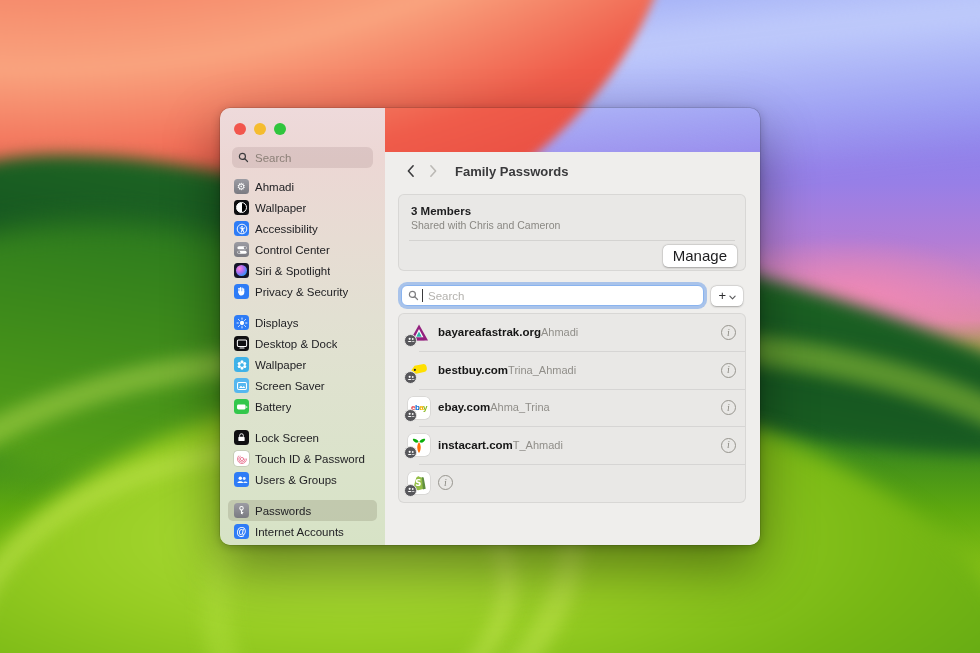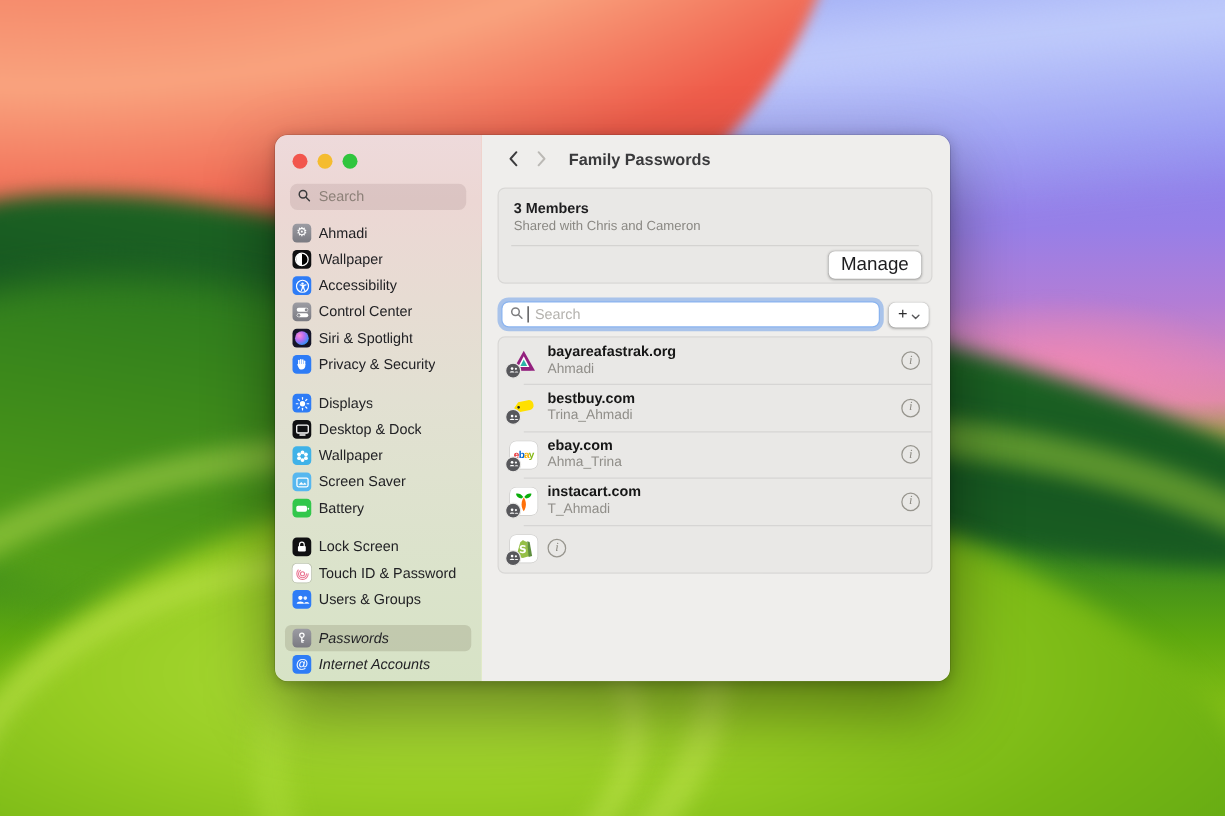--- a/index.html
+++ b/index.html
@@ -43,37 +43,37 @@
     background:linear-gradient(180deg,#eedadb 0%,#ecd7d4 12%,#e7dcd3 30%,#e2e0d2 48%,#dfe2cf 62%,#dbe3cb 80%,#d7e3c6 100%);}
   .traffic{display:flex;gap:8px;padding:15px 0 0 14px;}
   .light{width:12px;height:12px;border-radius:50%;display:inline-block;}
   .sb-search{margin:12px 12px 8px;height:21px;border-radius:6px;background:rgba(96,62,62,.12);
     display:flex;align-items:center;padding:0 6px;gap:4px;color:#3c3c3e;}
   .sb-search input{flex:1;min-width:0;border:0;background:transparent;outline:none;font-size:11.5px;color:#333;
     font-family:"Liberation Sans","DejaVu Sans",sans-serif;}
   .sb-search input::placeholder{color:#8c8078;}
   .sb-nav{padding:0 8px;}
   .sb-group{margin-bottom:10px;}
-  .sb-group:last-child{margin-bottom:16px;font-style:italic;}
+  .sb-group:last-child{margin-bottom:16px;}
   .sb-item{display:flex;align-items:center;gap:6px;height:21px;padding:0 6px;border-radius:5px;
     font-size:11.5px;color:#222225;cursor:default;}
   .sb-item.selected{background:rgba(88,82,55,.18);}
   .sb-icon{width:15px;height:15px;border-radius:3.5px;flex:none;display:flex;align-items:center;justify-content:center;
     color:#fff;overflow:hidden;}
   .sb-icon.white{box-shadow:0 0 0 .5px rgba(0,0,0,.18);}
   .sb-icon .glyph{font-family:"DejaVu Sans",sans-serif;font-size:10px;line-height:1;color:#fff;}
   .sb-icon .at{font-size:10px;font-weight:700;line-height:1;}
   .siri-orb{width:11px;height:11px;border-radius:50%;
     background:radial-gradient(circle at 32% 32%,#ff8ad8 0%,#b06cf0 38%,#3f8df8 72%,#1fd3f0 100%);}
   .appearance-orb{box-sizing:border-box;width:11px;height:11px;border-radius:50%;border:1px solid #fff;
     background:linear-gradient(90deg,#fff 0 50%,#000 50% 100%);}
   .sb-label{white-space:nowrap;overflow:hidden;text-overflow:ellipsis;}
 
   
-  .content{flex:1;background:#efeeec;display:flex;flex-direction:column;min-width:0;}
+  .content{flex:1;background:#efeeec;display:flex;flex-direction:column;min-width:0;margin-top:44px;}
   .content-header{height:38px;flex:none;display:flex;align-items:center;gap:4px;padding:0 14px 0 16px;}
   .nav-btn{border:0;background:transparent;padding:2px 5px;display:flex;align-items:center;cursor:default;}
   .page-title{font-size:13px;font-weight:700;color:#3a3a3c;margin:0 0 0 8px;}
   .card{background:#e9e8e6;border:1px solid rgba(0,0,0,.07);border-radius:6px;margin:0 14px 0 13px;box-sizing:border-box;}
   .members-card{margin-top:4px;}
   .members-top{padding:9px 12px 8px;}
   .m-title{font-size:11.5px;font-weight:700;color:#1d1d1f;line-height:14px;}
   .m-sub{font-size:10.5px;color:#8a8883;line-height:13px;margin-top:1px;}
   .divider{height:1px;background:rgba(0,0,0,.09);margin:0 10px;}
   .members-bottom{height:29px;display:flex;align-items:center;justify-content:flex-end;padding:0 8px;}
@@ -96,21 +96,21 @@
   .pw-row + .pw-row::before{content:"";position:absolute;top:-0.5px;left:20px;right:0;height:1px;background:rgba(0,0,0,.08);}
   .fav-wrap{position:relative;width:24px;height:24px;margin-right:8px;flex:none;}
   .fav{width:22px;height:22px;border-radius:5px;overflow:hidden;display:flex;align-items:center;justify-content:center;margin:1px 0 0 2px;}
   .fav.white{background:#fff;box-shadow:0 0 0 .5px rgba(0,0,0,.13);}
   .fav svg{display:block;}
   .ebay-txt{font-size:8px;font-weight:700;letter-spacing:-.6px;line-height:1;}
   .ebay-txt b{font-weight:800;font-style:normal;}
   .share-badge{position:absolute;left:-2px;bottom:-2px;width:11px;height:11px;border-radius:50%;
     background:#57575b;border:1.5px solid #e9e8e6;box-sizing:content-box;
     display:flex;align-items:center;justify-content:center;}
-  .pw-text{flex:1;min-width:0;display:flex;flex-direction:column;}
+  .pw-text{flex:1;min-width:0;display:flex;flex-direction:row;}
   .site{font-size:11.5px;font-weight:700;color:#161616;line-height:13px;}
   .user{font-size:11px;color:#908e89;line-height:13px;}
   .info{width:15px;height:15px;flex:none;border-radius:50%;border:1.2px solid #97958e;background:transparent;
     color:#8a8881;display:flex;align-items:center;justify-content:center;padding:0;cursor:default;}
   .info i{font-family:"Liberation Serif","DejaVu Serif",serif;font-style:italic;font-size:10px;line-height:1;}
 </style>
 </head>
 <body>
 
 <div class="wallpaper">

